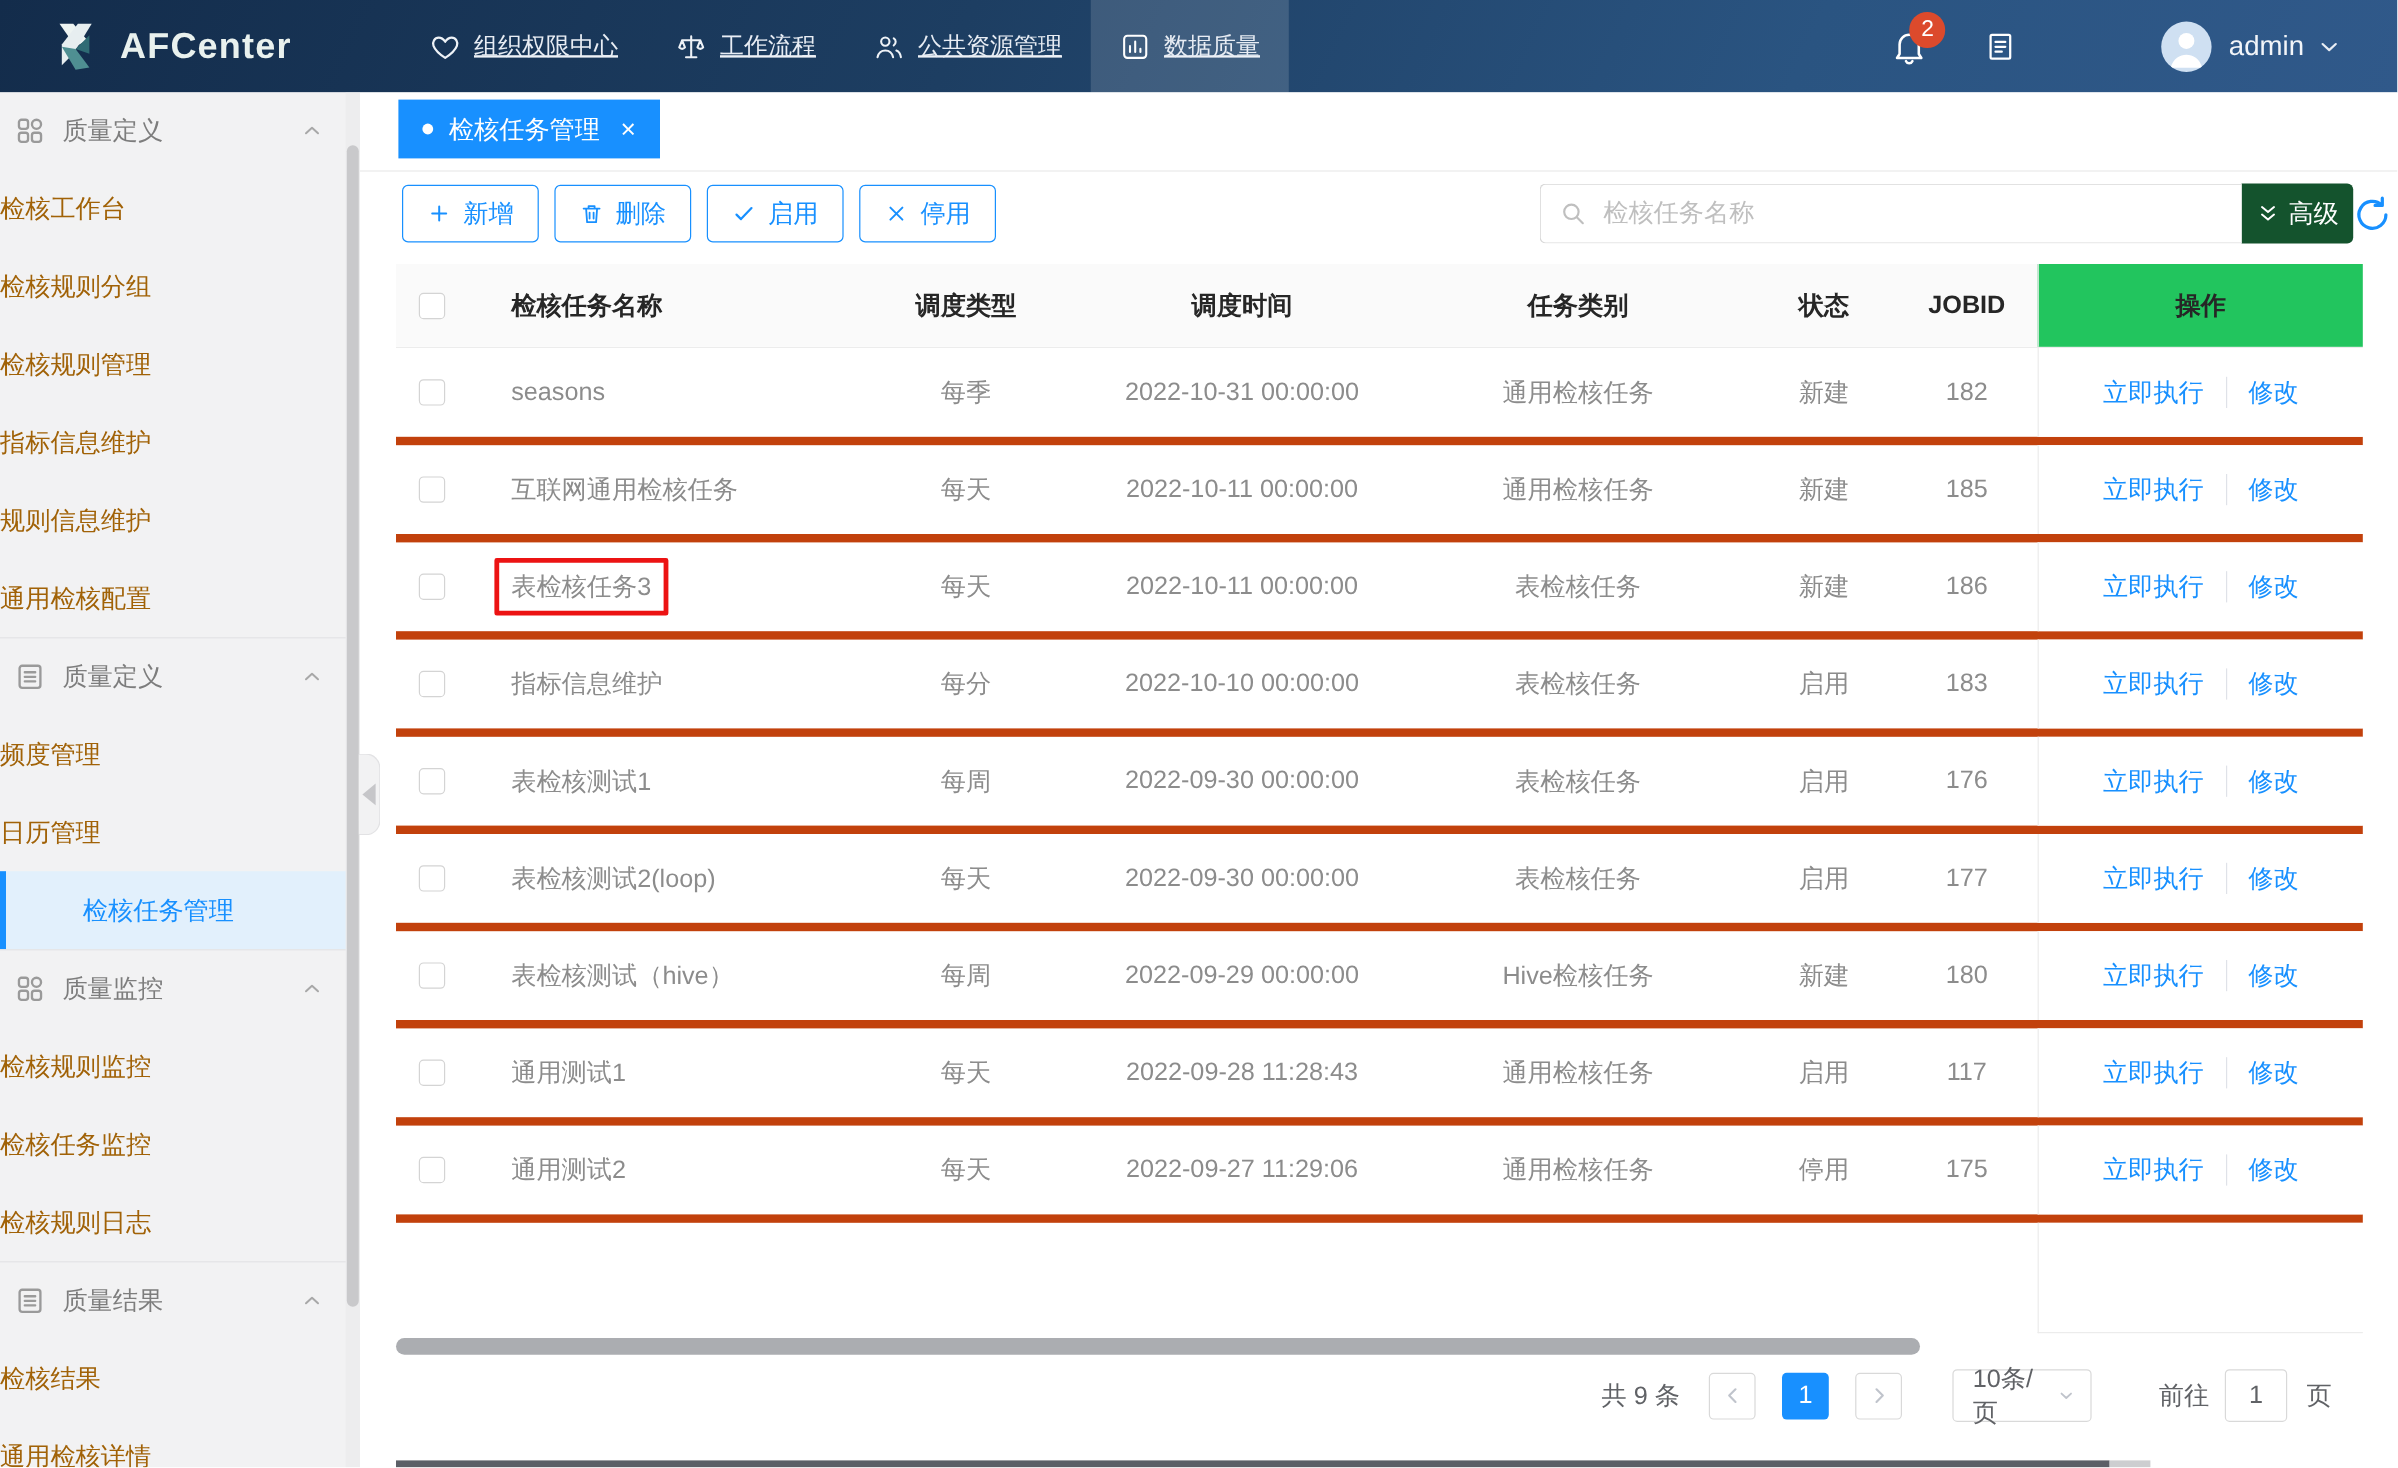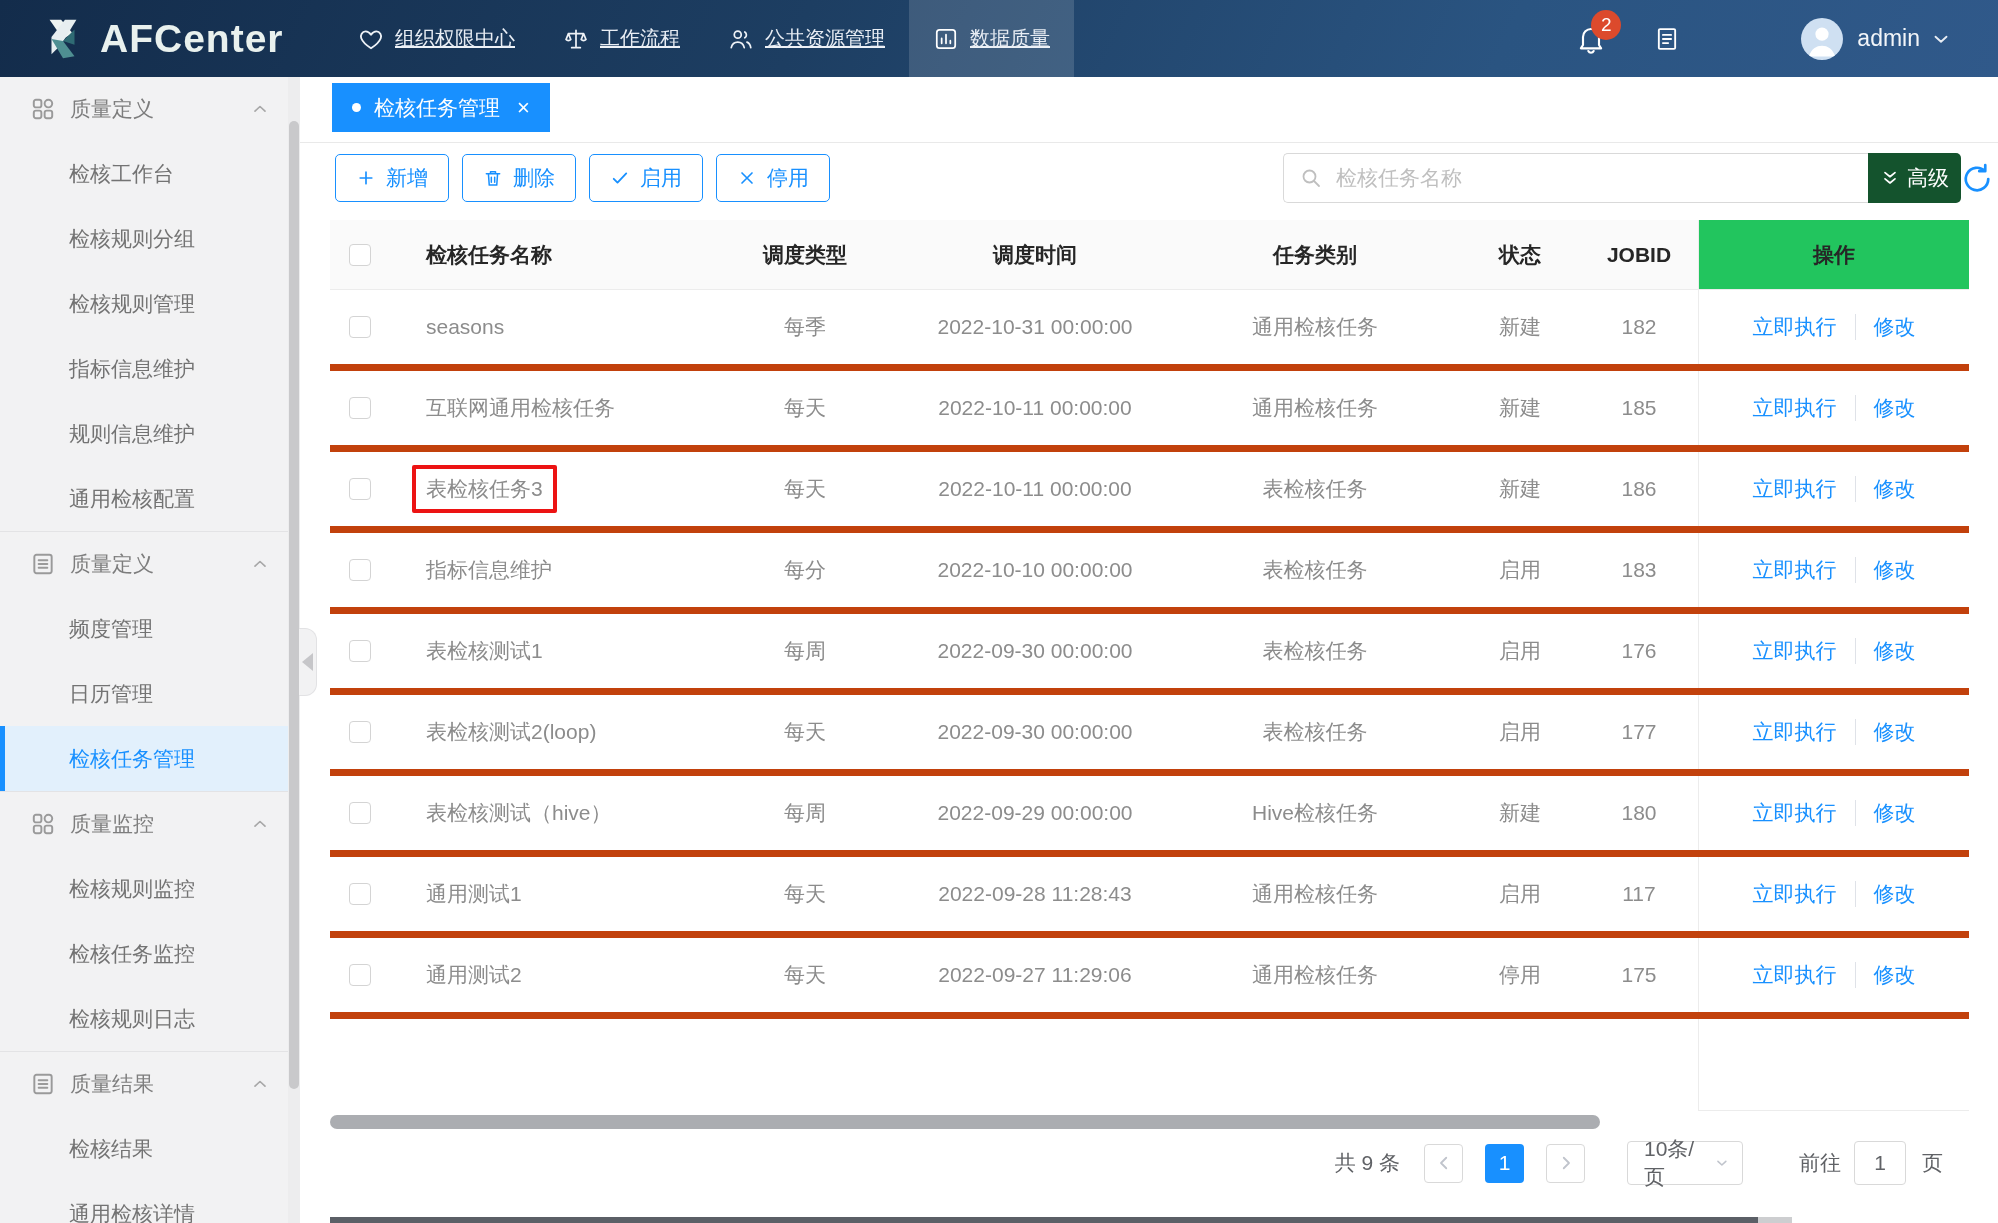--- a/index.html
+++ b/index.html
@@ -6,37 +6,37 @@
   * { margin:0; padding:0; box-sizing:border-box; }
   html,body { width:1998px; height:1223px; }
   body { font-family:"Liberation Sans","DejaVu Sans",sans-serif; background:#fff; }
   .app { position:relative; width:1998px; height:1223px; overflow:hidden; background:#fff; }
 
   
   .hdr { position:absolute; top:0; left:0; width:100%; height:77px;
          background:linear-gradient(115deg,#132c4b 0%,#1d3e62 40%,#2a5481 75%,#30598a 100%);
          display:flex; align-items:stretch; color:#eef2f7; }
   .logo { display:flex; align-items:center; gap:14px; padding-left:40px; width:300px; flex:0 0 300px; }
-  .logo-text { font-size:39px; font-weight:600; color:#e9f1ee; letter-spacing:1px; }
+  .logo-text { font-size:30px; font-weight:600; color:#e9f1ee; letter-spacing:1px; }
   .nav { display:flex; align-items:stretch; margin-left:34px;text-decoration:underline; }
   .nav-item { display:flex; align-items:center; gap:11px; padding:0 24px; font-size:20px; color:#e8edf4; cursor:pointer; }
   .nav-item.active { background:rgba(255,255,255,0.14); }
   .hdr-right { margin-left:auto; display:flex; align-items:center; padding-right:46px; gap:0; }
   .bell-wrap { position:relative; margin-right:46px; }
   .badge { position:absolute; top:-13px; left:16px; min-width:30px; height:30px; border-radius:15px;
            color:#fff; font-size:19px; display:flex; align-items:center; justify-content:center; }
   .doc-btn { margin-right:120px; }
   .avatar { width:42px; height:42px; border-radius:50%; background:#cfe0f2; display:flex; align-items:flex-end; justify-content:center; overflow:hidden; margin-right:14px; }
   .admin-name { font-size:23px; color:#f2f5f9; margin-right:10px; }
 
   
   .sidebar { position:absolute; top:77px; left:0; width:300px; height:1146px; background:#f2f2f3; overflow:hidden; }
-  .sgroup { position:relative; height:64px; display:flex; align-items:center; gap:14px; padding-left:30px; color:#7d7d7d; font-size:21px; cursor:pointer; }
+  .sgroup { position:relative; height:64px; display:flex; align-items:center; gap:14px; padding-left:12px; color:#7d7d7d; font-size:21px; cursor:pointer; }
   .gchev { position:absolute; right:30px; top:50%; transform:translateY(-50%); line-height:0; }
-  .sitem { height:65px; display:flex; align-items:center; padding-left:69px; color:#737373; font-size:21px; cursor:pointer; }
+  .sitem { height:65px; display:flex; align-items:center; color:#a16207; font-size:21px; cursor:pointer; }
   .sitem.active { background:#e2f0fc; color:#1890ff; border-left:5px solid #1890ff; padding-left:64px; }
   .sdivider { height:1px; background:#e3e3e5; }
   .vsb-track { position:absolute; top:0; right:0; width:12px; height:100%; background:#ededee; }
   .vsb-thumb { position:absolute; top:44px; right:1px; width:10px; height:968px; background:#c9c9cb; border-radius:5px; }
   .collapse-handle { position:absolute; left:299px; top:628px; width:18px; height:68px; background:#f2f2f3;
         border:1px solid #e2e2e4; border-left:none; border-radius:0 12px 12px 0; z-index:5;
         display:flex; align-items:center; justify-content:center; cursor:pointer; }
   .collapse-handle .tri { width:0; height:0; border-top:9px solid transparent; border-bottom:9px solid transparent; border-right:11px solid #c6c6c9; }
 
   

